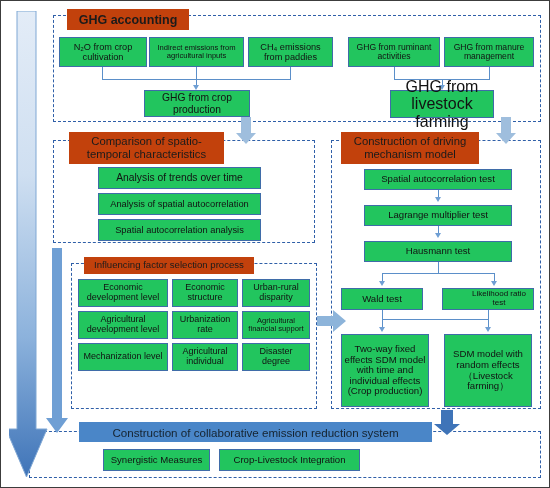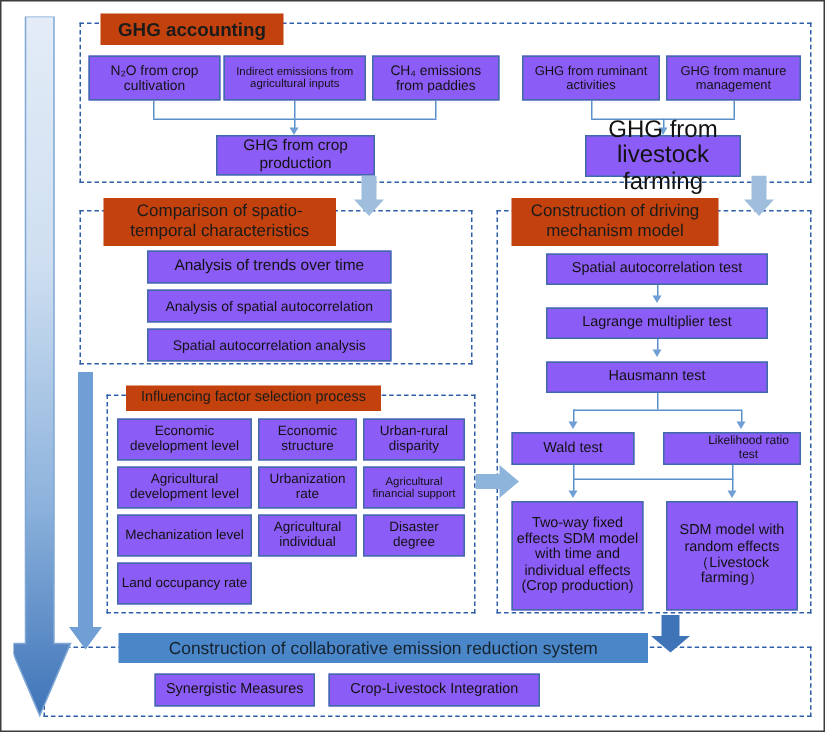--- a/index.html
+++ b/index.html
@@ -40,21 +40,21 @@
     padding: 0 4px;
     z-index: 6;
   }
   .banner.strong {
     background: #4a86c8;
     color: #15232f;
   }
   .nbox {
     position: absolute;
     border: 1.1px solid #3f6ca8;
-    background: #8b5cf6;
+    background: #22c55e;
     color: #121212;
     display: flex;
     align-items: center;
     justify-content: center;
     text-align: center;
     line-height: 1.1;
     box-sizing: border-box;
     padding: 1px 2px;
     z-index: 4;
   }
@@ -168,21 +168,20 @@
   <div class="nbox" style="left:241px; top:278px; width:68px; height:28px; font-size:9px;">Urban-rural disparity</div>
 
   <div class="nbox" style="left:77px; top:310px; width:90px; height:28px; font-size:9px;">Agricultural development level</div>
   <div class="nbox" style="left:171px; top:310px; width:66px; height:28px; font-size:9px;">Urbanization rate</div>
   <div class="nbox" style="left:241px; top:310px; width:68px; height:28px; font-size:7.6px;">Agricultural financial support</div>
 
   <div class="nbox" style="left:77px; top:342px; width:90px; height:28px; font-size:9px;">Mechanization level</div>
   <div class="nbox" style="left:171px; top:342px; width:66px; height:28px; font-size:9px;">Agricultural individual</div>
   <div class="nbox" style="left:241px; top:342px; width:68px; height:28px; font-size:9px;">Disaster degree</div>
 
-  <div class="nbox" style="left:77px; top:374px; width:90px; height:28px; font-size:9px;">Land occupancy rate</div>
 
   <div class="blockarrow" style="left:316px; top:308px;">
     <svg width="30" height="24" viewBox="0 0 30 24">
       <polygon points="0,7 16,7 16,1 29,12 16,23 16,17 0,17" fill="#8db4da"></polygon>
     </svg>
   </div>
 
   <div class="dashgroup" style="left:330px; top:139px; width:210px; height:269px;"></div>
 
   <div class="banner" style="left:340px; top:131px; width:138px; height:32px; font-size:11.3px;">Construction of driving mechanism model</div>

